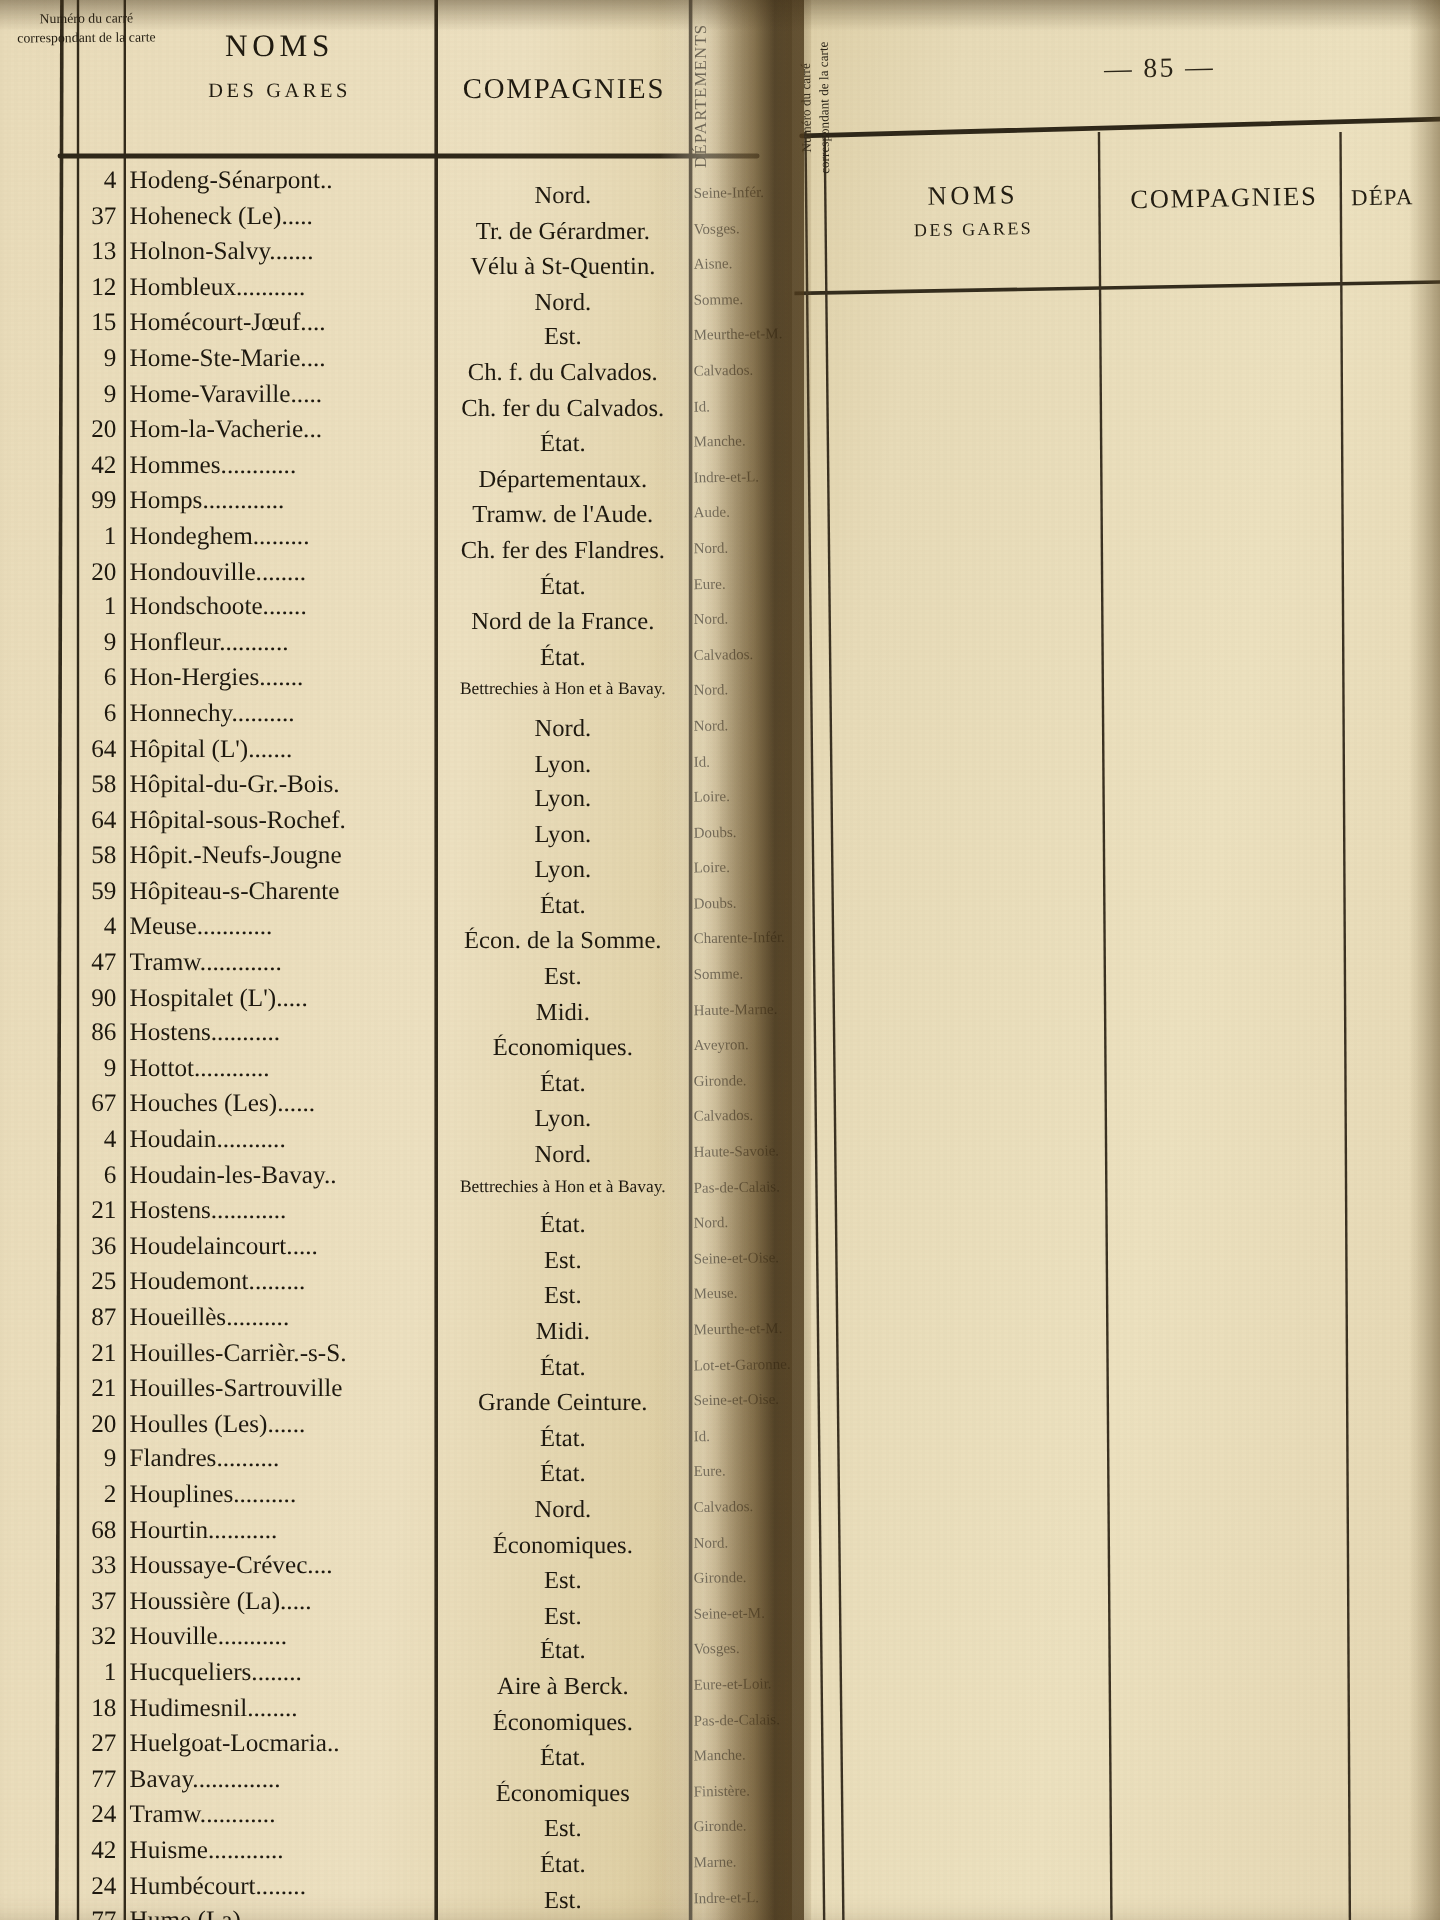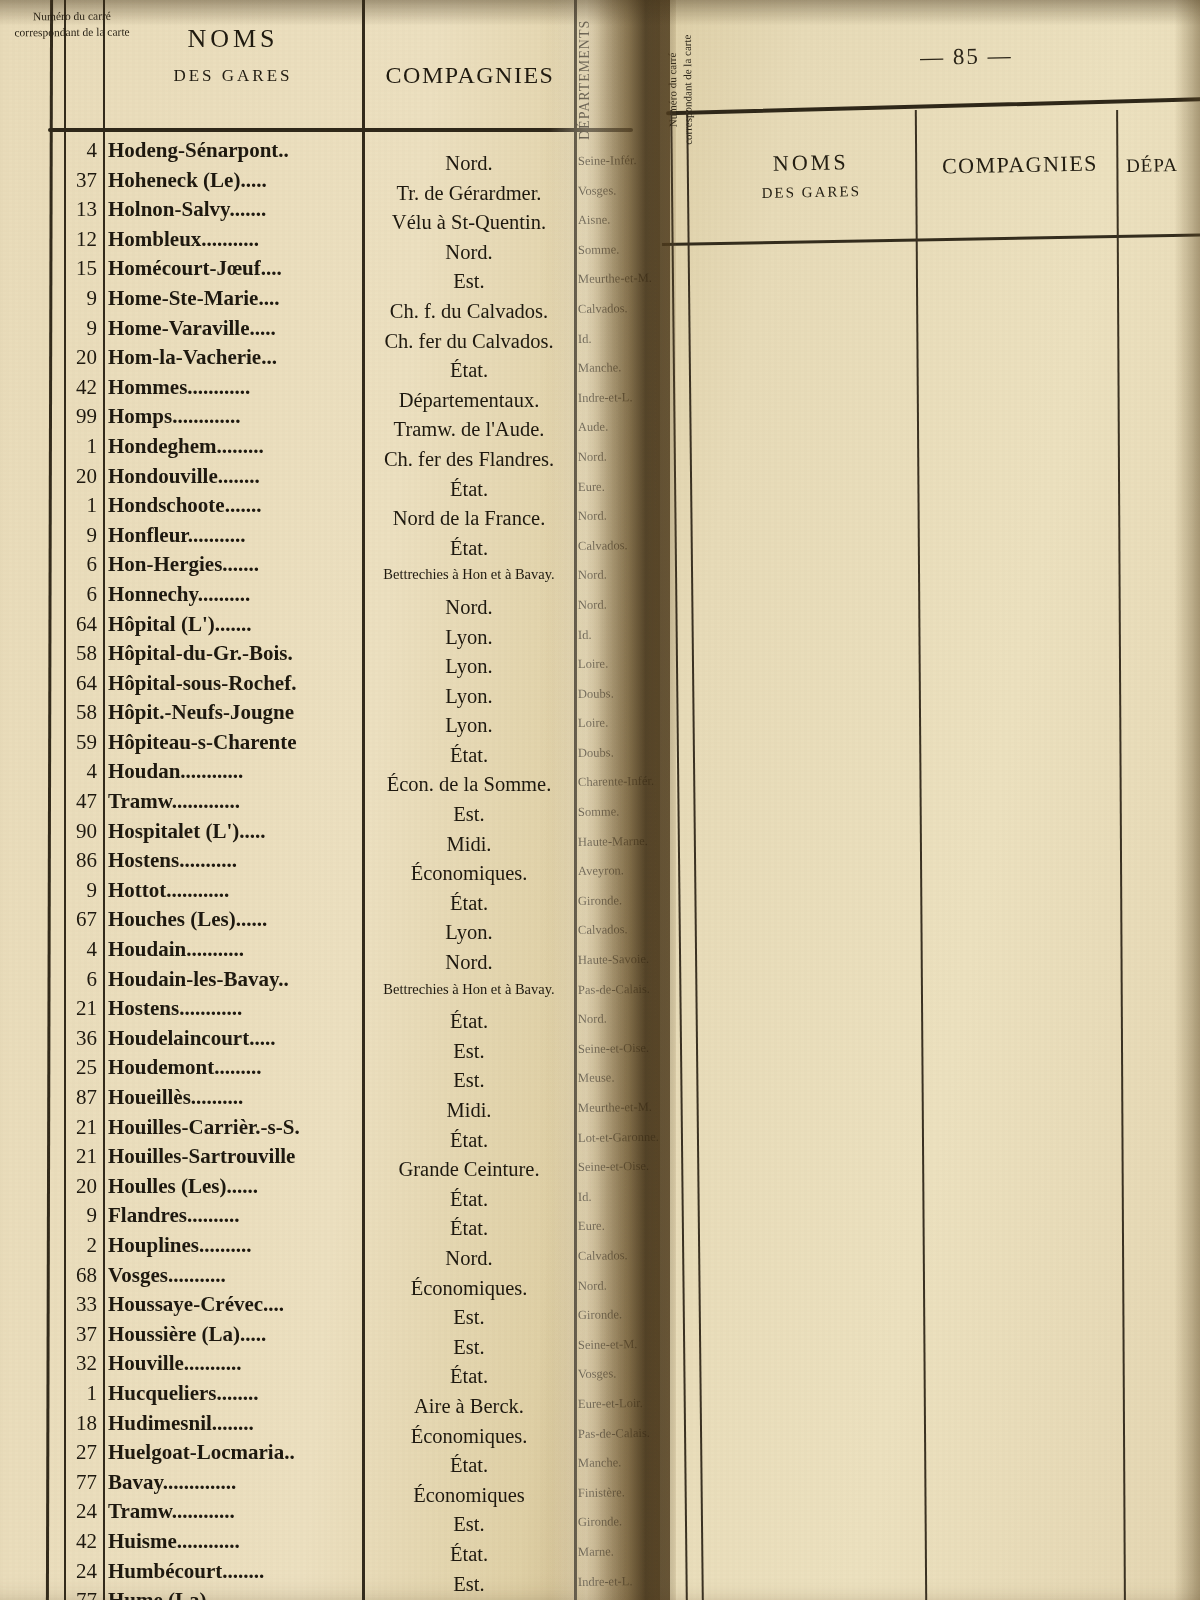--- a/index.html
+++ b/index.html
@@ -106,21 +106,21 @@
   .row{
     position:relative;height:29.6px;
     display:flex;align-items:flex-start;
   }
   .num{
     position:absolute;left:0px;width:100px;text-align:right;
     font-size:21px;color:#1d180f;padding-right:3px;box-sizing:border-box;
   }
   .name{
     position:absolute;left:108px;width:250px;
-    font-size:21px;color:#1d180f;white-space:nowrap;overflow:hidden;font-weight:bold;
+    font-size:21px;color:#1d180f;white-space:nowrap;overflow:hidden;
   }
   .comp{
     position:absolute;left:366px;width:206px;text-align:center;
     font-size:20.5px;color:#1d180f;white-space:nowrap;overflow:hidden;
     transform:translateY(14px);
   }
   .comp.small{font-size:14.5px;}
   .dep{
     position:absolute;left:578px;width:120px;
     font-size:12.5px;color:#1d180f;white-space:nowrap;
@@ -312,21 +312,21 @@
             <div class="dep">Loire.</div>
           </div>
           <div class="row">
             <div class="num">59</div>
             <div class="name">Hôpiteau-s-Charente</div>
             <div class="comp">État.</div>
             <div class="dep">Doubs.</div>
           </div>
           <div class="row">
             <div class="num">4</div>
-            <div class="name">Houdan............</div>
+            <div class="name">Meuse............</div>
             <div class="comp">Écon. de la Somme.</div>
             <div class="dep">Charente-Infér.</div>
           </div>
           <div class="row">
             <div class="num">47</div>
             <div class="name">Tramw.............</div>
             <div class="comp">Est.</div>
             <div class="dep">Somme.</div>
           </div>
           <div class="row">
@@ -414,21 +414,21 @@
             <div class="dep">Eure.</div>
           </div>
           <div class="row">
             <div class="num">2</div>
             <div class="name">Houplines..........</div>
             <div class="comp">Nord.</div>
             <div class="dep">Calvados.</div>
           </div>
           <div class="row">
             <div class="num">68</div>
-            <div class="name">Vosges...........</div>
+            <div class="name">Hourtin...........</div>
             <div class="comp">Économiques.</div>
             <div class="dep">Nord.</div>
           </div>
           <div class="row">
             <div class="num">33</div>
             <div class="name">Houssaye-Crévec....</div>
             <div class="comp">Est.</div>
             <div class="dep">Gironde.</div>
           </div>
           <div class="row">

